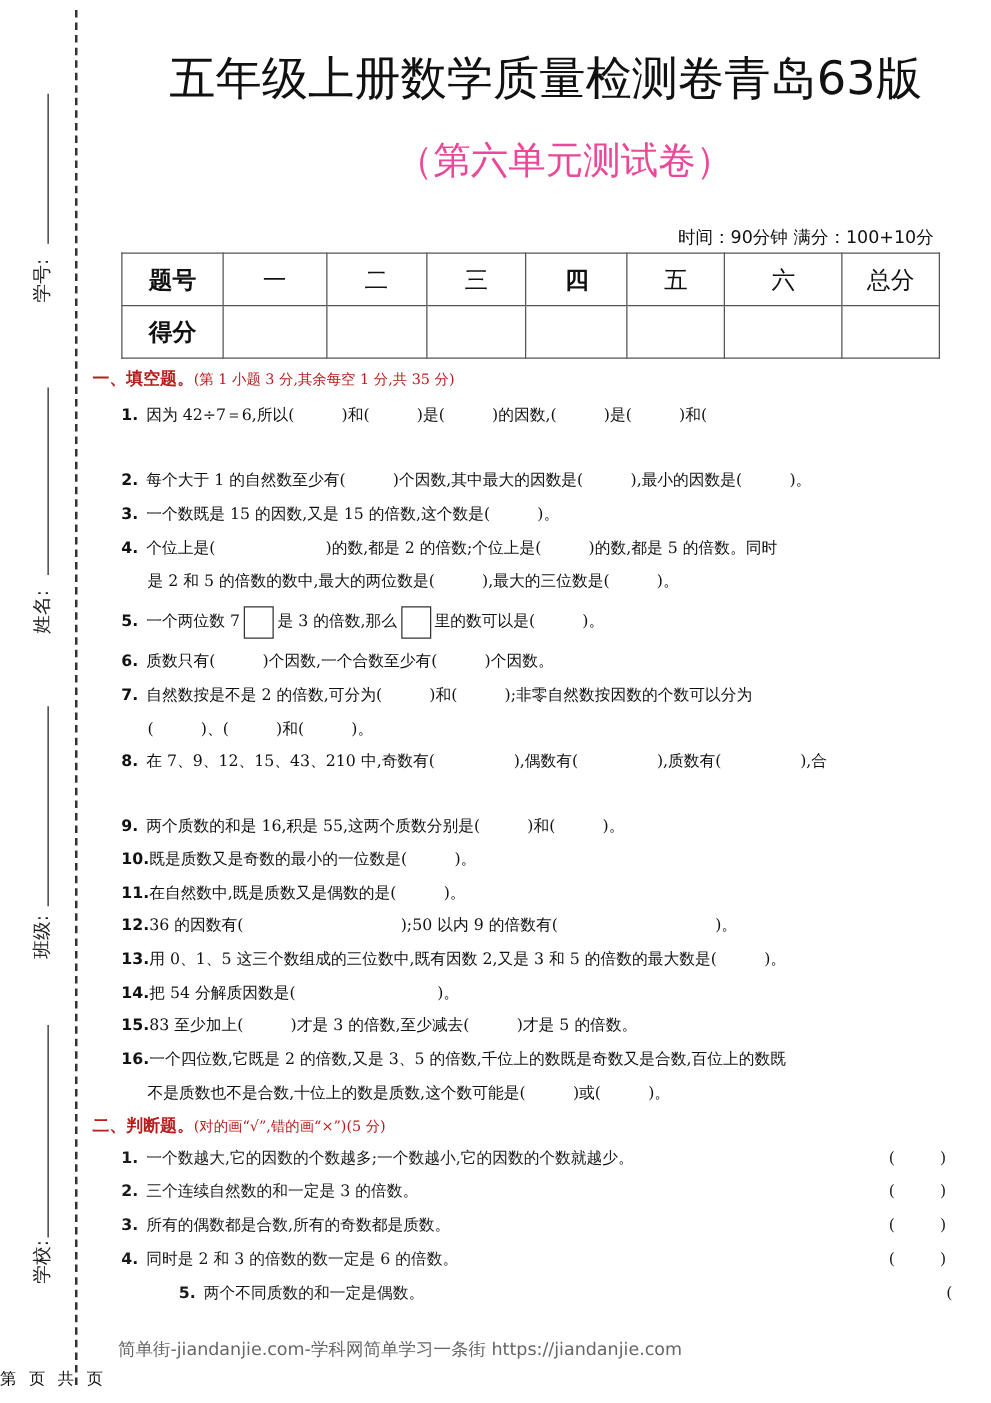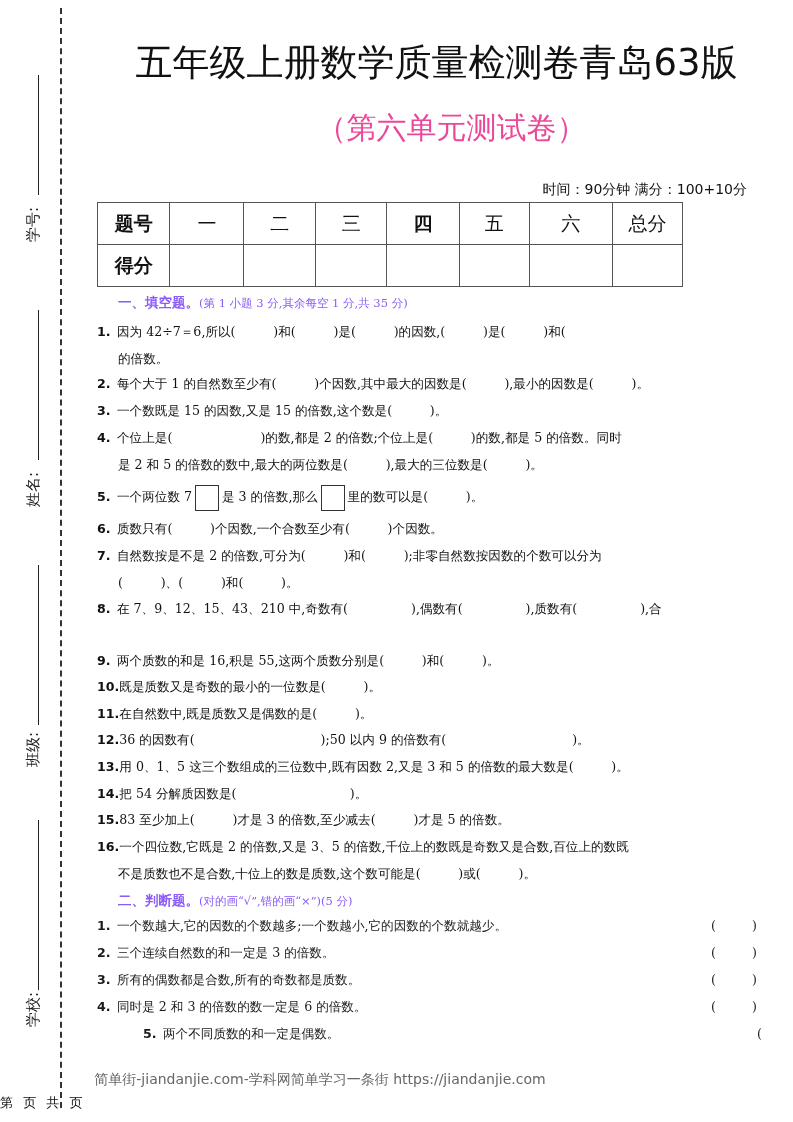--- a/index.html
+++ b/index.html
@@ -31,32 +31,32 @@
     position: absolute; left: 80px; top: 108px; width: 713px; text-align: center;
     font-family: "DejaVu Sans", sans-serif; font-size: 30px; color: #ec4899;
     padding-left: 30px;
   }
   .meta {
     position: absolute; right: 46px; top: 181px;
     font-family: "DejaVu Sans", sans-serif; font-size: 14px; color: #111;
   }
 
   table.score {
-    position: absolute; left: 97px; top: 202px; width: 586px; height: 85px;
+    position: absolute; left: 97px; top: 202px; width: 655px; height: 85px;
     border-collapse: collapse;
   }
   table.score td {
     border: 1.5px solid #555; text-align: center; vertical-align: middle;
     font-family: "DejaVu Sans", sans-serif; font-size: 19px; color: #111;
   }
   table.score td.hd { font-weight: bold; font-family: "DejaVu Serif", serif; }
 
   .section-head {
     position: absolute; left: 74px;
-    font-size: 13px; color: #8b5cf6; margin-left: 44px;
+    font-size: 13px; color: #b91c1c;
   }
   .section-head b { font-family: "DejaVu Sans", sans-serif; font-weight: bold; font-size: 13.5px; }
   .section-head .note { font-size: 11.5px; }
 
   .q {
     position: absolute; left: 97px; right: 36px;
     font-size: 12.6px; line-height: 27px; color: #111; white-space: nowrap;
   }
   .q .num { font-weight: bold; font-family: "DejaVu Sans", sans-serif; display: inline-block; min-width: 20px; }
   .q.wide .num { min-width: 22px; }
@@ -138,21 +138,20 @@
   </tr>
 </tbody>
   </table>
 
 <div class="section-head" style="top:294px;">
   <b>一、填空题。</b><span class="note">(第 1 小题 3 分,其余每空 1 分,共 35 分)</span>
 </div>
 
 <div class="q" style="top:318px;">
   <div><span class="num">1.</span><span>因为 42÷7＝6,所以(　　　)和(　　　)是(　　　)的因数,(　　　)是(　　　)和(</span></div>
-  <div class="cont">的倍数。</div>
 </div>
 <div class="q" style="top:370px;">
   <span class="num">2.</span><span>每个大于 1 的自然数至少有(　　　)个因数,其中最大的因数是(　　　),最小的因数是(　　　)。</span>
 </div>
 <div class="q" style="top:397px;">
   <span class="num">3.</span><span>一个数既是 15 的因数,又是 15 的倍数,这个数是(　　　)。</span>
 </div>
 <div class="q" style="top:424px;">
   <div><span class="num">4.</span><span>个位上是(　　　　　　　)的数,都是 2 的倍数;个位上是(　　　)的数,都是 5 的倍数。同时</span></div>
   <div class="cont">是 2 和 5 的倍数的数中,最大的两位数是(　　　),最大的三位数是(　　　)。</div>

